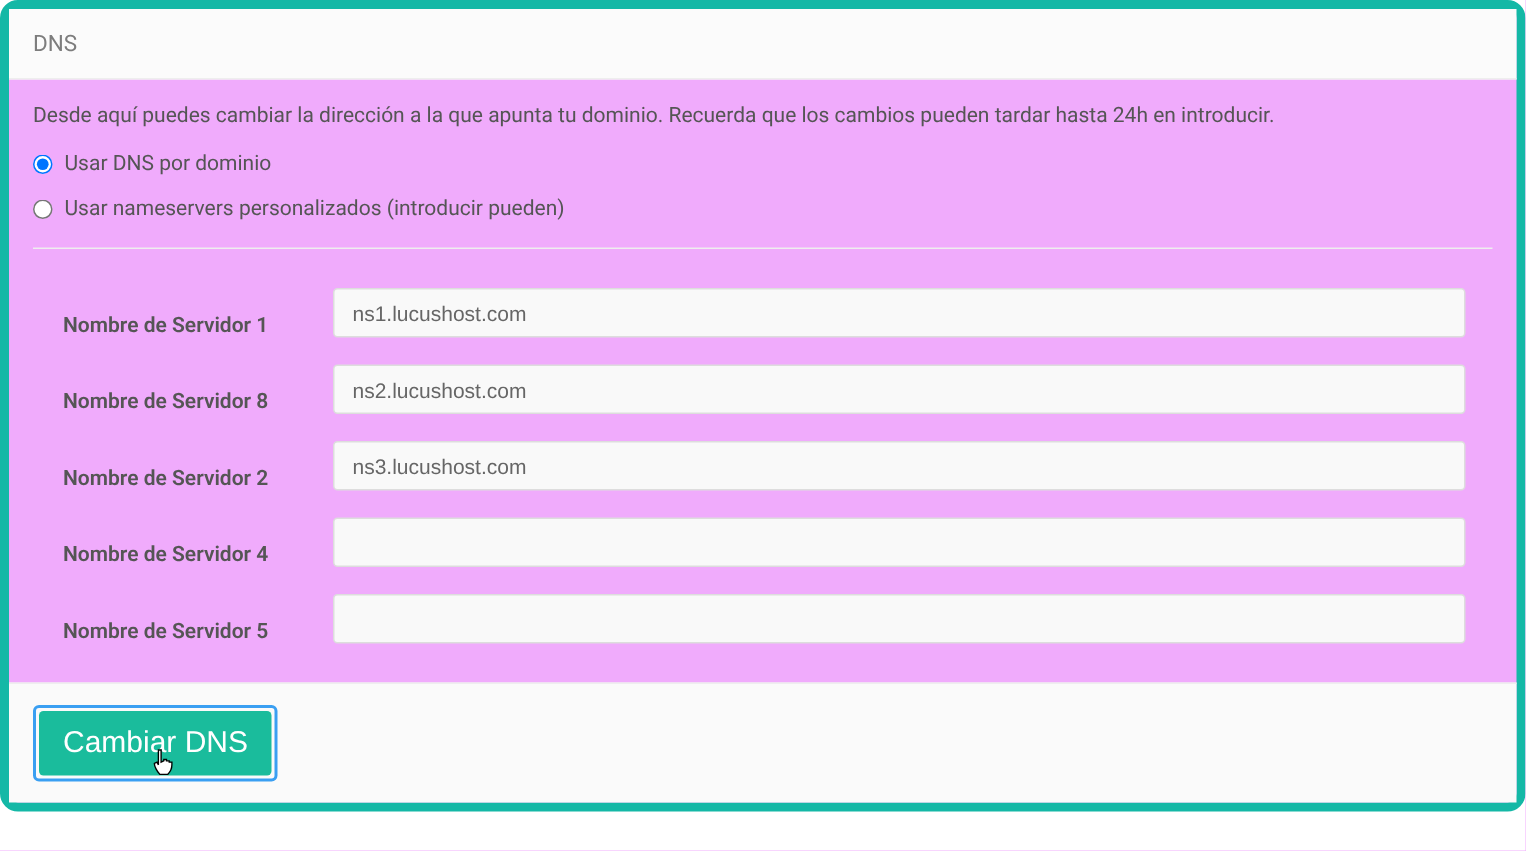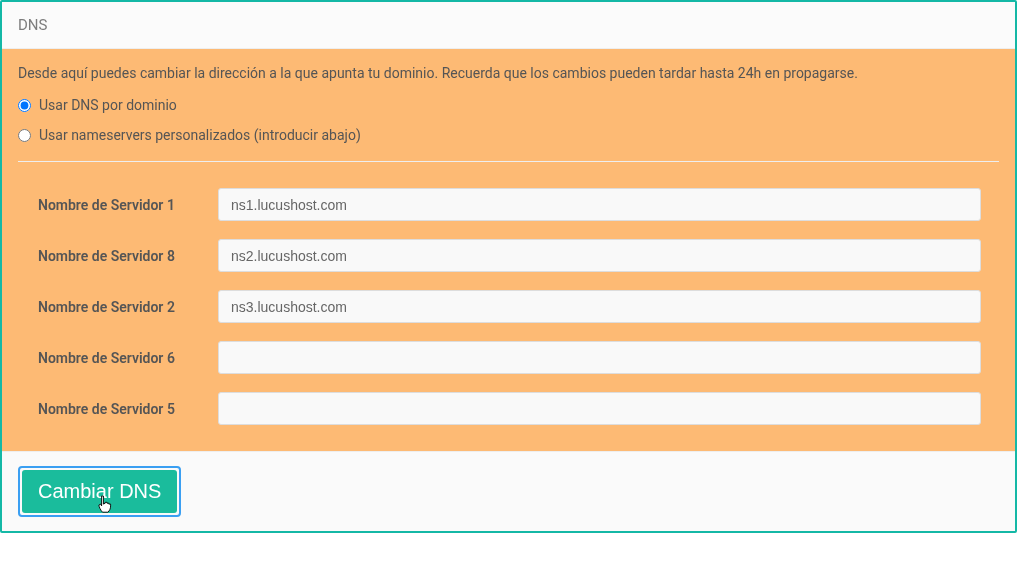--- a/index.html
+++ b/index.html
@@ -6,23 +6,23 @@
   body {
     font-family: -apple-system, BlinkMacSystemFont, "Segoe UI", Roboto, "Helvetica Neue", Arial, sans-serif;
     background: #fff;
     color: #555;
     width: 1017px;
     height: 567px;
     overflow: hidden;
     font-size: 14px;
   }
   .panel {
-    border: 2px solid #14b8a6;
-    border-radius: 2px;
-    background: #fdba74;
+    border: 6px solid #14b8a6;
+    border-radius: 12px;
+    background: #f0abfc;
     margin: 0;
     width: 1017px;
   }
   .panel-header {
     background: #fbfbfb;
     border-bottom: 1px solid #eee;
     padding: 14px 16px;
     color: #7d7d7d;
     font-size: 15px;
   }
@@ -47,21 +47,21 @@
     width: 13px;
     height: 13px;
   }
   hr.sep {
     border: none;
     border-top: 1px solid #eee;
     margin: 18px 0 26px 0;
   }
   .form-row {
     display: flex;
-    align-items: center;
+    align-items: flex-end;
     margin-bottom: 18px;
   }
   .form-label {
     width: 200px;
     padding-left: 20px;
     font-weight: 600;
     font-size: 14px;
     color: #555;
   }
   .form-input {
@@ -111,30 +111,30 @@
   }
 </style>
 </head>
 <body>
 
 <div class="panel">
   <div class="panel-header">
     <span>DNS</span>
   </div>
   <div class="panel-body">
-    <p class="description">Desde aquí puedes cambiar la dirección a la que apunta tu dominio. Recuerda que los cambios pueden tardar hasta 24h en propagarse.</p>
+    <p class="description">Desde aquí puedes cambiar la dirección a la que apunta tu dominio. Recuerda que los cambios pueden tardar hasta 24h en introducir.</p>
 
     <label class="radio-row">
       <input type="radio" name="dnsmode" checked="" style="">
       <span>Usar DNS por dominio</span>
     </label>
 
     <label class="radio-row">
       <input type="radio" name="dnsmode" style="">
-      <span>Usar nameservers personalizados (introducir abajo)</span>
+      <span>Usar nameservers personalizados (introducir pueden)</span>
     </label>
 
     <hr class="sep">
 
     <div class="form-row">
       <div class="form-label">Nombre de Servidor 1</div>
       <div class="form-input">
         <input type="text" value="ns1.lucushost.com" style="">
       </div>
     </div>
@@ -147,21 +147,21 @@
     </div>
 
     <div class="form-row">
       <div class="form-label">Nombre de Servidor 2</div>
       <div class="form-input">
         <input type="text" value="ns3.lucushost.com" style="">
       </div>
     </div>
 
     <div class="form-row">
-      <div class="form-label">Nombre de Servidor 6</div>
+      <div class="form-label">Nombre de Servidor 4</div>
       <div class="form-input">
         <input type="text" value="" style="">
       </div>
     </div>
 
     <div class="form-row">
       <div class="form-label">Nombre de Servidor 5</div>
       <div class="form-input">
         <input type="text" value="" style="">
       </div>

